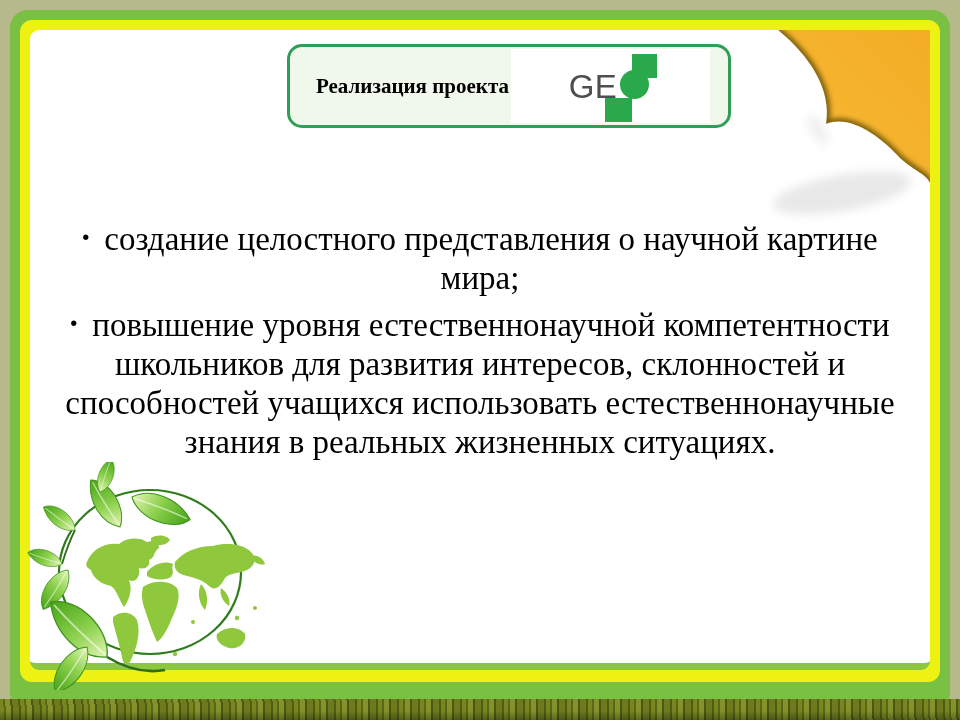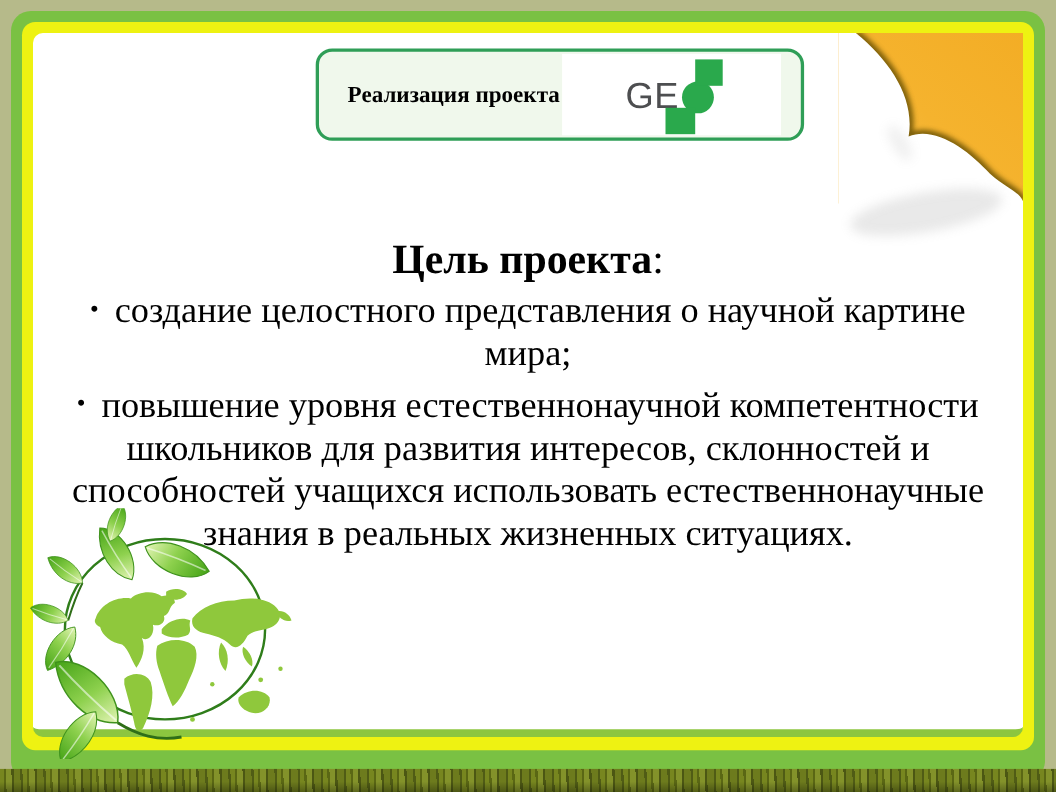--- a/index.html
+++ b/index.html
@@ -21,21 +21,21 @@
         #77861f 0 4px,#5a6714 4px 6px,#83922a 6px 11px,
         #4c5713 11px 13px,#6d7b1d 13px 19px,#505c15 19px 21px);}
 
   
   .header-box{position:absolute;left:257px;top:14px;width:444px;height:84px;
     background:#f0f8ec;border:3px solid #2f9e57;border-radius:15px;
     display:flex;align-items:center;box-sizing:border-box;}
   .header-label{margin-left:26px;font-weight:700;font-size:21px;white-space:nowrap;}
   .logo-panel{position:absolute;right:18px;top:2px;bottom:2px;width:199px;
     background:#ffffff;display:flex;align-items:center;justify-content:center;}
-  .logo-row{display:flex;align-items:flex-end;
+  .logo-row{display:flex;align-items:flex-start;
     font-family:"Liberation Sans",sans-serif;font-size:33px;
     color:#4d4e50;letter-spacing:0.5px;line-height:1;}
   .logo-circle{width:29px;height:29px;border-radius:50%;background:#2aa94c;margin:0 3px;}
   .logo-sq-top{position:absolute;width:25px;height:24px;background:#2aa94c;right:53px;top:5px;}
   .logo-sq-bottom{position:absolute;width:27px;height:24px;background:#2aa94c;left:94px;bottom:1px;}
 
   
   .curl{position:absolute;right:0;top:0;width:168px;height:200px;}
 
   
@@ -90,23 +90,20 @@
       <div class="logo-sq-top"></div>
       <div class="logo-sq-bottom"></div>
       <div class="logo-row">
         <span>GE</span>
         <span class="logo-circle"></span>
       </div>
     </div>
   </div>
 
   <div class="main-text">
-    <div class="title">
-      <span class="title-bold">Цель проекта</span><span class="title-punct">:</span>
-    </div>
     <p class="bullet b1">
       <span class="marker">•</span><span class="btext">создание целостного представления о научной картине мира;</span>
     </p>
     <p class="bullet b2">
       <span class="marker">•</span><span class="btext pre">повышение уровня естественнонаучной компетентности
 школьников для развития интересов, склонностей и
 способностей учащихся использовать естественнонаучные
 знания в реальных жизненных ситуациях.</span>
     </p>
   </div>

